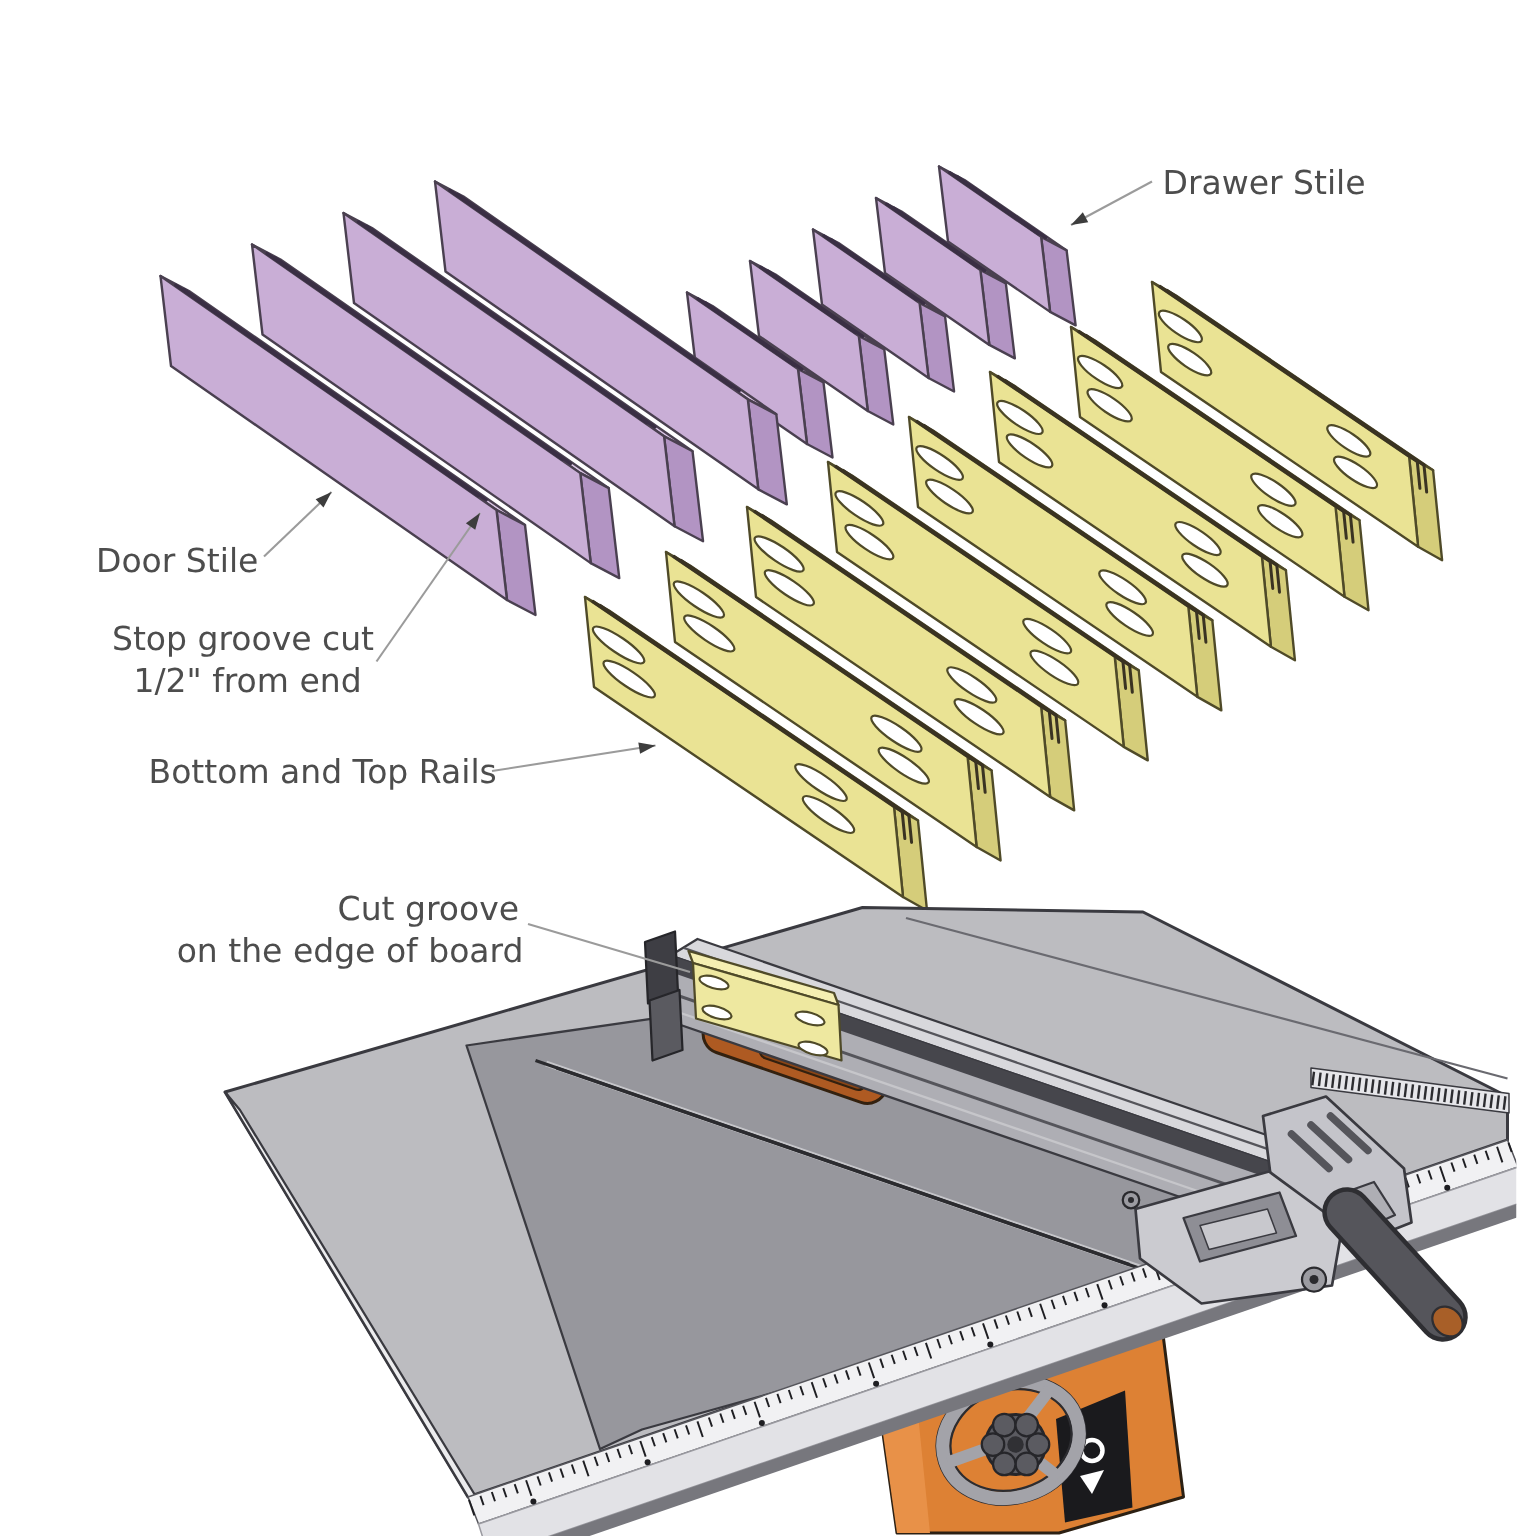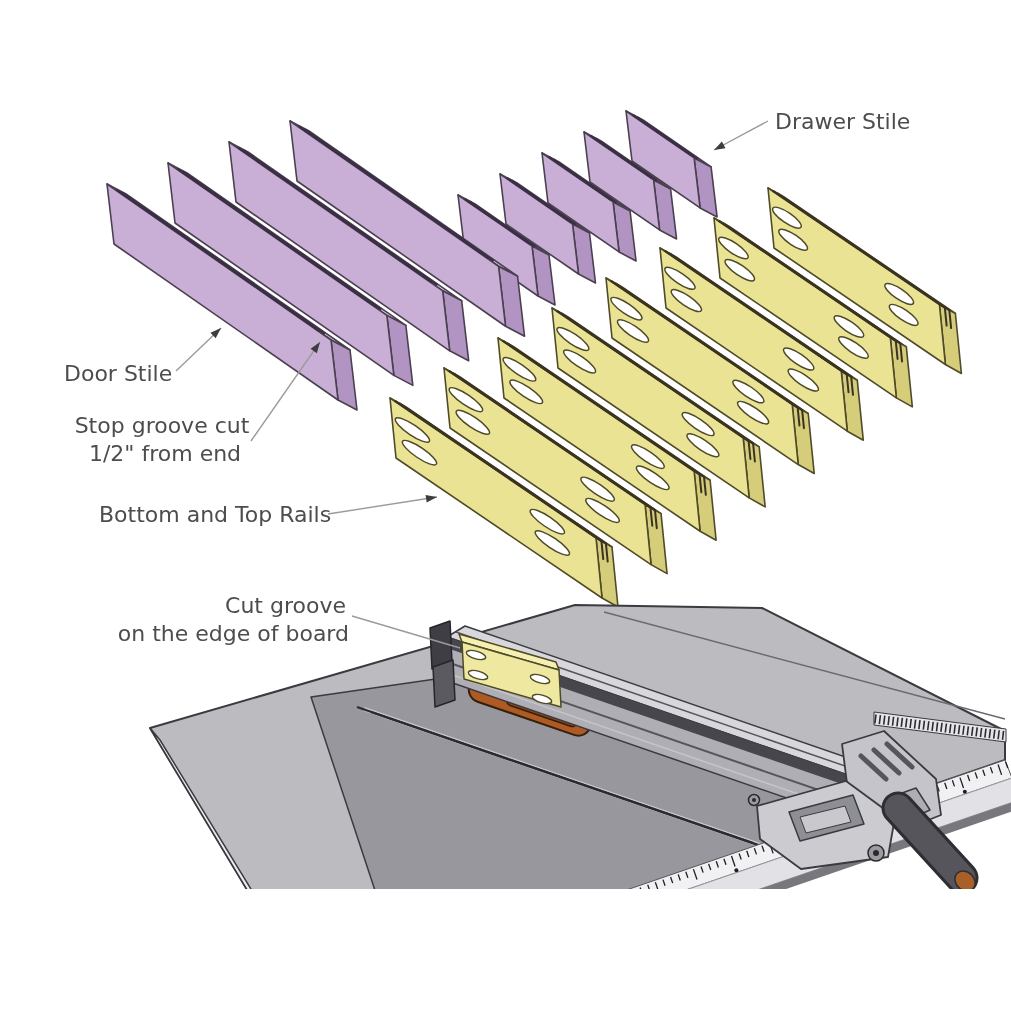--- a/index.html
+++ b/index.html
@@ -1,16 +1,16 @@
 <!DOCTYPE html>
 <html><head>
 <meta charset="utf-8">
 <style>
   html,body{margin:0;padding:0;background:#ffffff;}
-  .stage{position:relative;width:1011px;height:889px;background:#fff;overflow:hidden;
+  .stage{position:relative;width:1011px;height:1024px;background:#fff;overflow:hidden;
          font-family:"DejaVu Sans","Liberation Sans",sans-serif;}
   svg{display:block;}
   svg text{fill:#4d4d4d;font-size:22px;font-family:"DejaVu Sans","Liberation Sans",sans-serif;}
 </style>
 </head>
 <body>
 
 <div class="stage">
   <svg id="scene" width="1011" height="1024" viewBox="0 0 1011 1024">
     <g id="g-rails">

